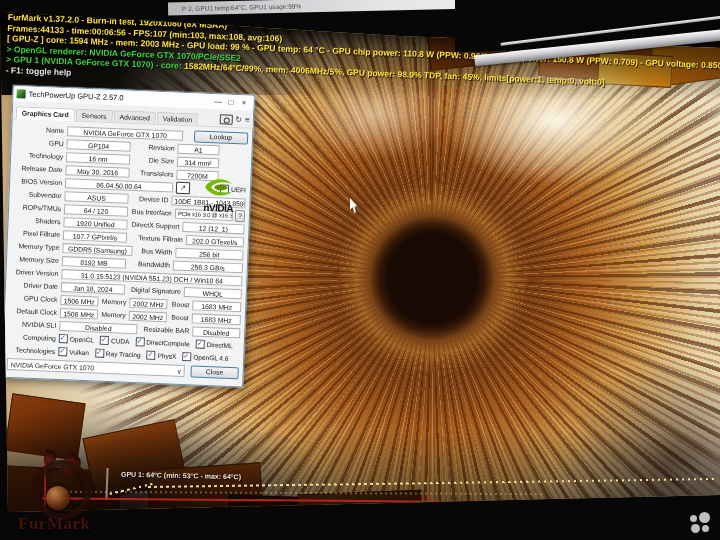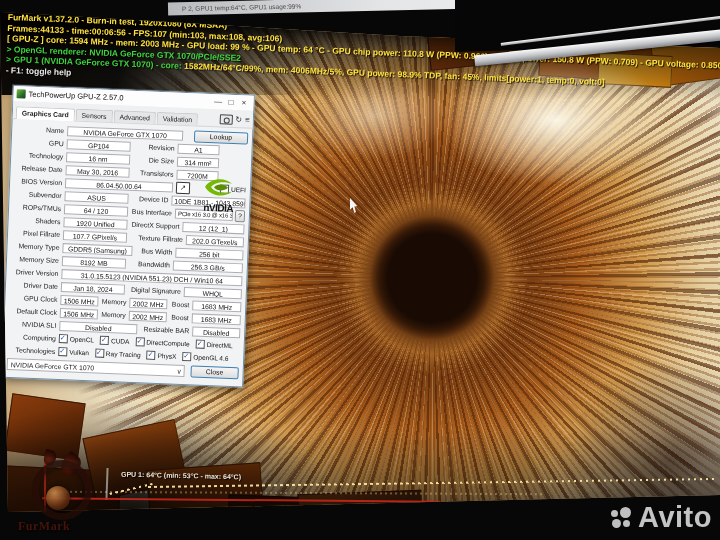--- a/index.html
+++ b/index.html
@@ -130,21 +130,21 @@
 
   .furmark-logo{position:absolute;left:10px;top:458px;width:96px;height:80px;opacity:.92;}
   .fm-ring{position:absolute;left:22px;top:2px;width:46px;height:46px;border-radius:50%;
     border:7px solid rgba(38,12,6,.88);box-shadow:inset 0 0 6px rgba(0,0,0,.7);}
   .fm-flame{position:absolute;left:52px;top:-4px;width:18px;height:22px;transform:rotate(40deg);
     border-radius:0 50% 50% 50%;background:radial-gradient(circle at 40% 60%,#6e1d0d,#200904 75%);}
   .fm-flame2{position:absolute;left:34px;top:-8px;width:12px;height:16px;transform:rotate(15deg);
     border-radius:0 50% 50% 50%;background:radial-gradient(circle at 40% 60%,#5a180a,#1c0803 75%);}
   .fm-sphere{position:absolute;left:36px;top:28px;width:24px;height:24px;border-radius:50%;
     background:radial-gradient(circle at 35% 30%,#c98a4a,#5e2c10 60%,#2a1206);box-shadow:0 0 4px rgba(0,0,0,.8);}
-  .fm-text{position:absolute;left:8px;bottom:4px;font-size:12px;font-weight:bold;color:#4a150a;
+  .fm-text{position:absolute;left:8px;bottom:4px;font-size:17px;font-weight:bold;color:#4a150a;
     letter-spacing:.5px;text-shadow:1px 1px 2px #000;font-family:"Liberation Serif",serif;}
 
   .avito{position:absolute;right:8px;bottom:6px;display:flex;align-items:center;gap:5px;}
   .av-dots{position:relative;width:22px;height:22px;}
   .av-dots i{position:absolute;border-radius:50%;background:rgba(238,238,238,.8);}
   .d1{left:0;top:3px;width:7px;height:7px;}
   .d2{left:9px;top:0;width:11px;height:11px;}
   .d3{left:1px;top:12px;width:9px;height:9px;}
   .d4{left:12px;top:13px;width:7px;height:7px;}
   .av-text{font-size:29px;font-weight:bold;color:rgba(238,238,238,.82);letter-spacing:.5px;}
@@ -391,16 +391,15 @@
     <div class="fm-text">FurMark</div>
   </div>
 
   <div class="avito">
     <span class="av-dots">
       <i class="d1"></i>
         <i class="d2"></i>
         <i class="d3"></i>
         <i class="d4"></i>
     </span>
-    <span class="av-text">Avito</span>
   </div>
 
 </div>
 
 </body></html>

